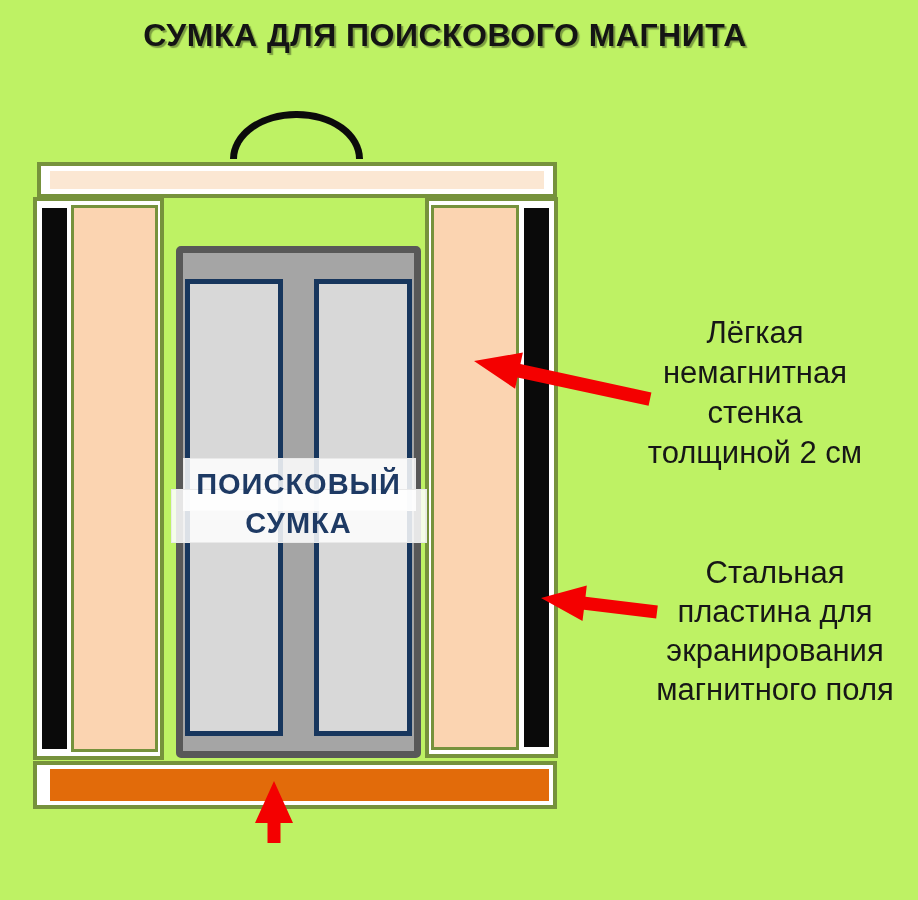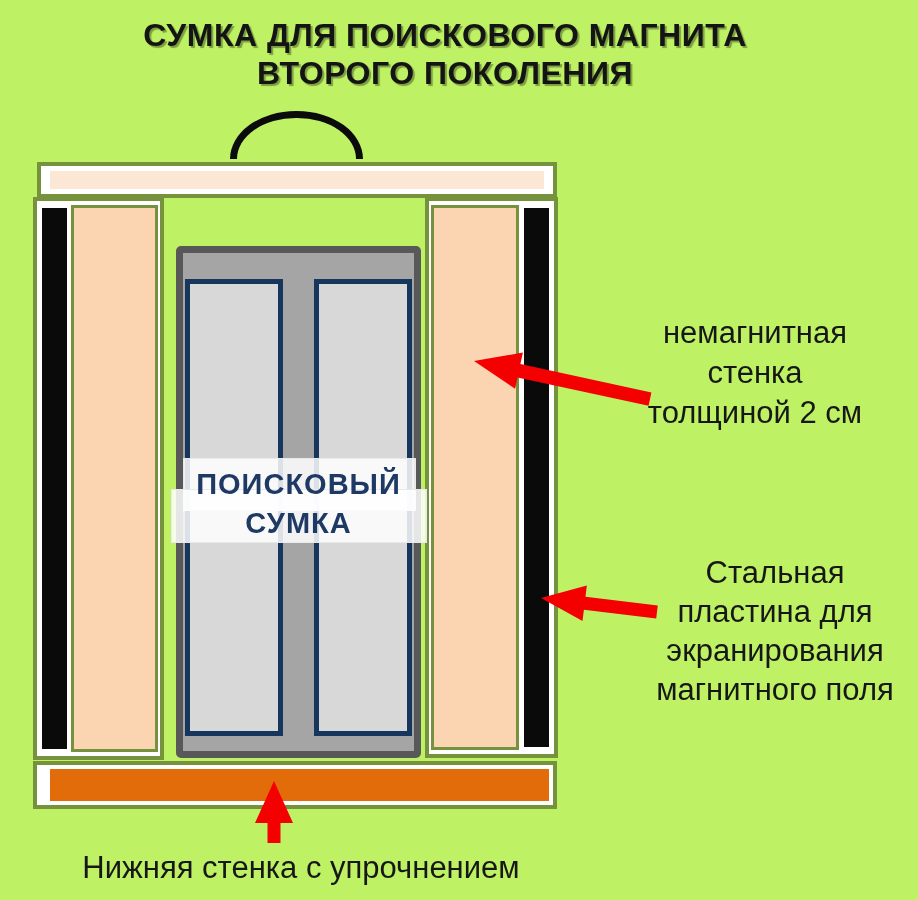--- a/index.html
+++ b/index.html
@@ -67,21 +67,20 @@
   .ann-steel{left:625px;top:553px;width:300px;line-height:39px;}
   .ann-bottom{left:39px;top:850px;width:524px;line-height:36px;}
 </style>
 </head>
 <body>
 
 <div class="canvas">
 
   <div class="title">
     <div>СУМКА ДЛЯ ПОИСКОВОГО МАГНИТА</div>
-    <div>ВТОРОГО ПОКОЛЕНИЯ</div>
   </div>
 
   <div>
     <div class="handle"></div>
 
     <div class="top-bar">
       <div class="top-bar-strip"></div>
     </div>
 
     <div class="panel panel-left">
@@ -111,27 +110,27 @@
     </div>
   </div>
 
   <svg class="arrows" width="918" height="900" viewBox="0 0 918 900">
     <polygon class="arrow" points="474,361 522.9,352.6 520.4,364.1 651.4,392.4 648.6,405.7 517.5,377.4 515.1,388.8"></polygon>
     <polygon class="arrow" points="541,598 586.8,585.4 585.5,596.8 657.8,605.5 656.2,618.5 583.9,609.7 582.5,621.1"></polygon>
     <polygon class="arrow" points="274,781 293,823 280.5,823 280.5,843 267.5,843 267.5,823 255,823"></polygon>
   </svg>
 
   <div class="ann ann-insert">
+    <div>Лёгкая</div>
     <div>немагнитная</div>
     <div>стенка</div>
     <div>толщиной 2 см</div>
   </div>
 
   <div class="ann ann-steel">
     <div>Стальная</div>
     <div>пластина для</div>
     <div>экранирования</div>
     <div>магнитного поля</div>
   </div>
 
-  <div class="ann ann-bottom">Нижняя стенка с упрочнением</div>
 
 </div>
 
 </body></html>

